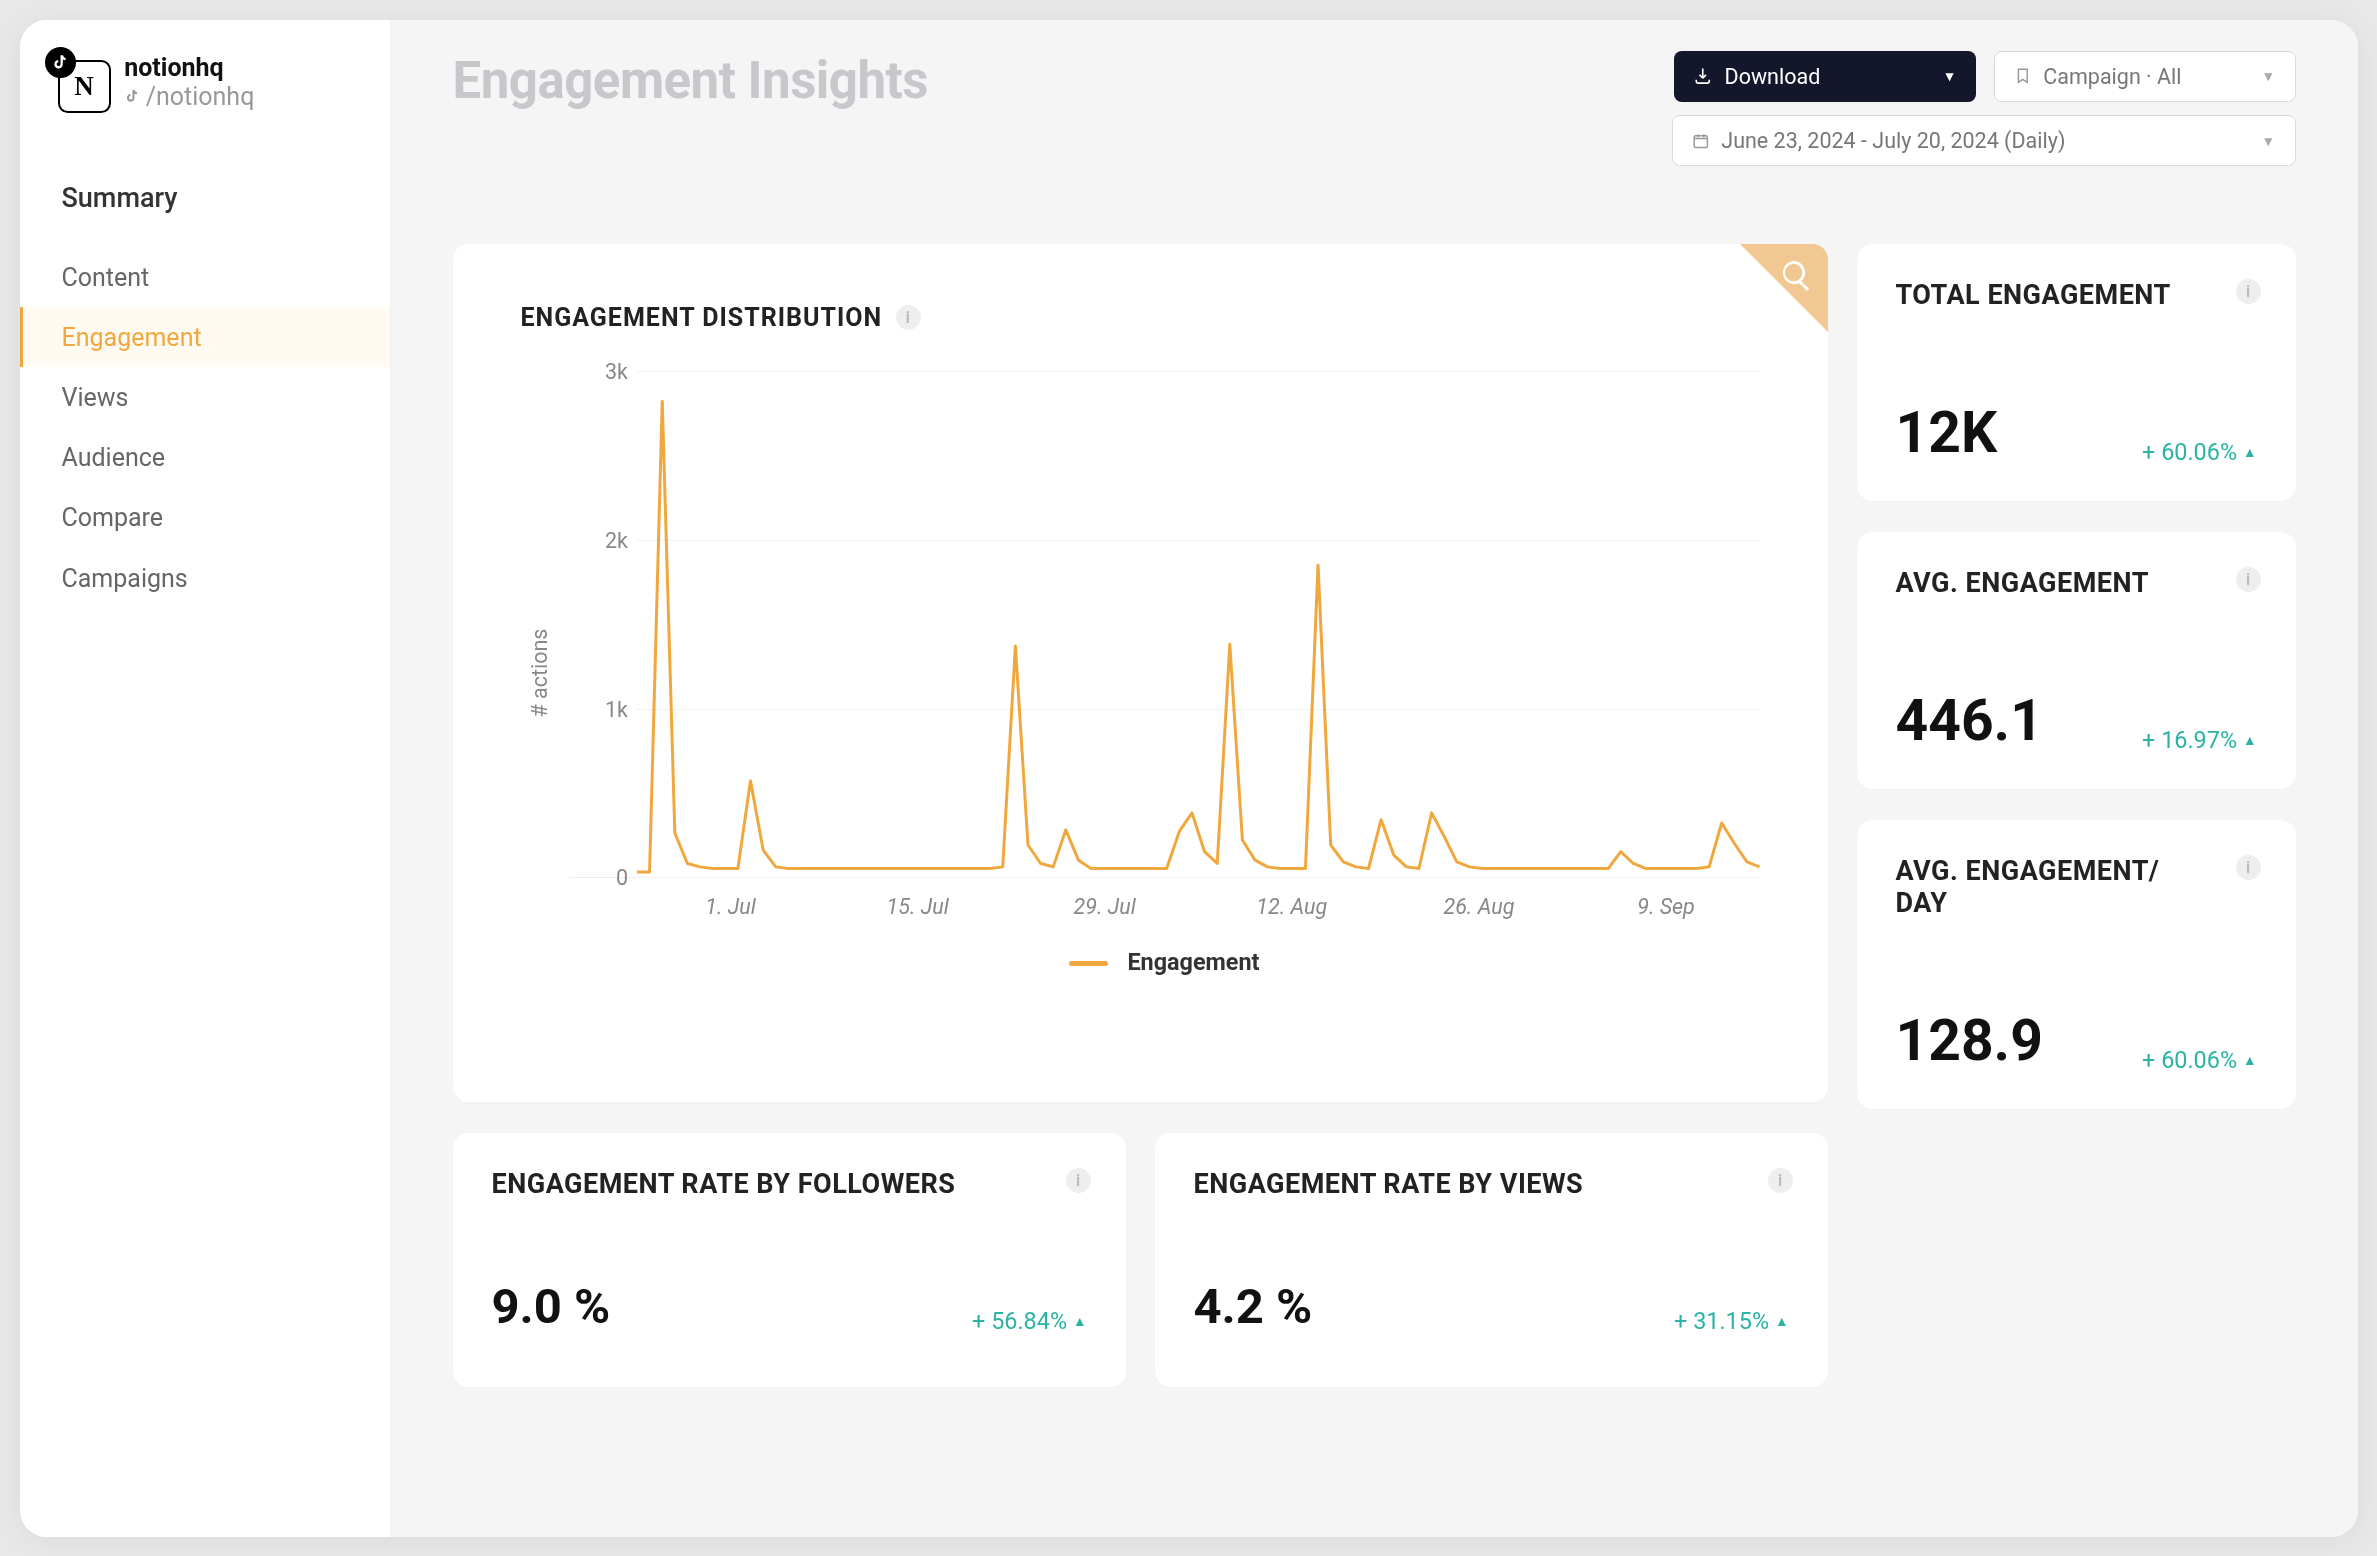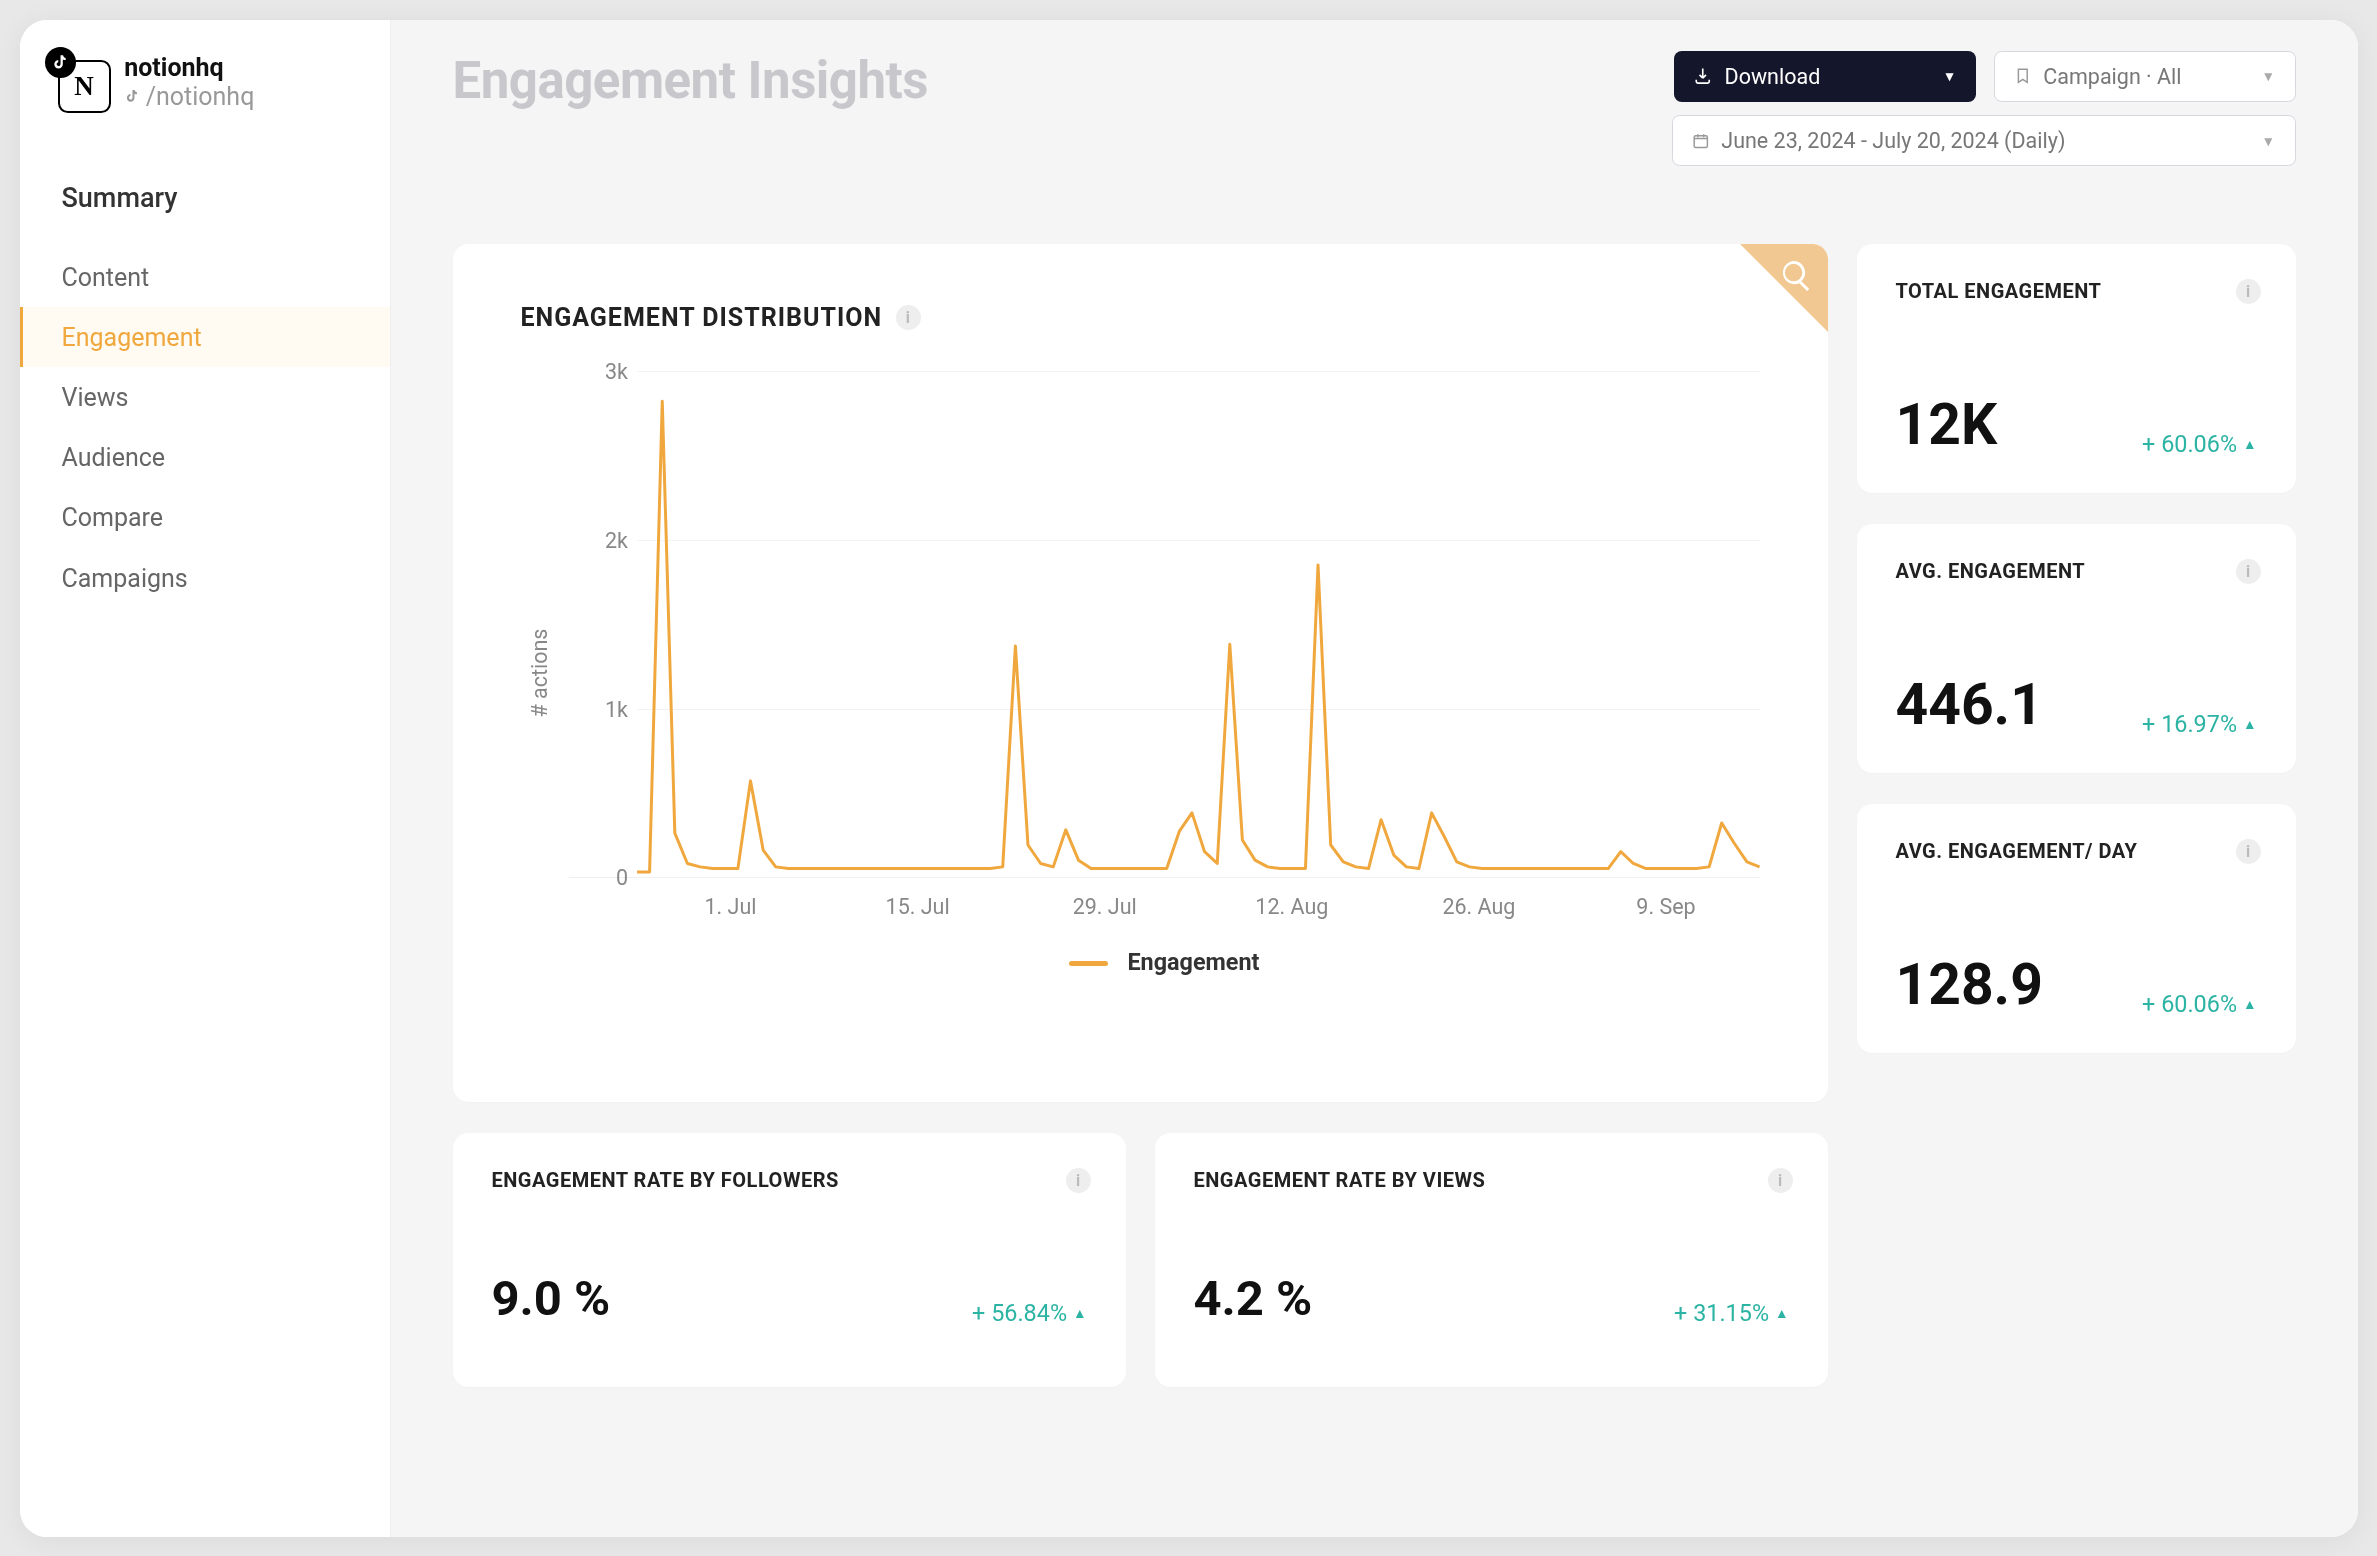--- a/index.html
+++ b/index.html
@@ -142,28 +142,28 @@
       padding-right:5.9px;
     }
     .chart-rhs { flex:1; }
     .plot {
       position:relative; height:507px; border-bottom:1px solid #eee;
     }
     .gridline { position:absolute; left:68px; right:0; border-top:1px solid #f2f2f2;}
     .y-tick { position:absolute; left:0; width:59px; text-align:right; font-size:21.5px; color:#888; transform:translateY(-50%);}
     .plot svg { position:absolute; left:68px; right:0; top:0; bottom:0; width:calc(100% - 68px); height:100%;}
 
-    .x-ticks { display:flex; margin-left:68px; margin-top:15.6px; font-size:21.5px; color:#888;}
+    .x-ticks { display:flex; margin-left:68px; margin-top:15.6px; font-size:21.5px; color:#888;font-style:italic;}
     .x-tick { flex:1; text-align:center; }
 
     .legend { margin-top:29px; text-align:center; font-size:23.4px; font-weight:700; color:#333;}
     .legend-swatch { display:inline-block; width:39px; height:4.9px; background:#f0a83e; border-radius:2.9px; margin-right:13.7px; vertical-align:middle;}
 
     
-    .metric-title { font-size:20px; font-weight:700; letter-spacing:0.5px; color:#222; max-width:80%;}
+    .metric-title { font-size:27px; font-weight:700; letter-spacing:0.5px; color:#222; max-width:80%;}
     .metric-info { position:absolute; top:35px; right:35px;}
     .metric-body { display:flex; align-items:flex-end; justify-content:space-between; margin-top:88px;}
     .metric-value { font-size:57px; font-weight:700; color:#111;}
     .metric-delta { font-size:23.4px; color:#2bb3a3; display:flex; align-items:center; gap:5.9px;}
     .metric-delta .tri { font-size:13.7px;}
 
     .two-cards { display:flex; gap:29px;}
     .two-cards .card { flex:1; min-height:254px;}
     .two-cards .metric-body { margin-top:78px;}
     .two-cards .metric-value { font-size:49px;}

